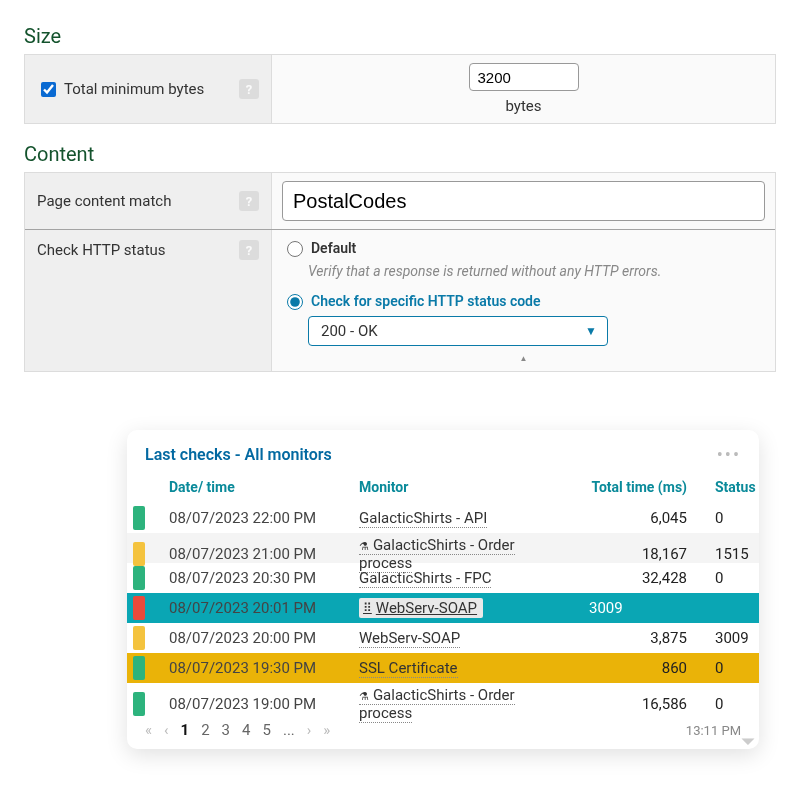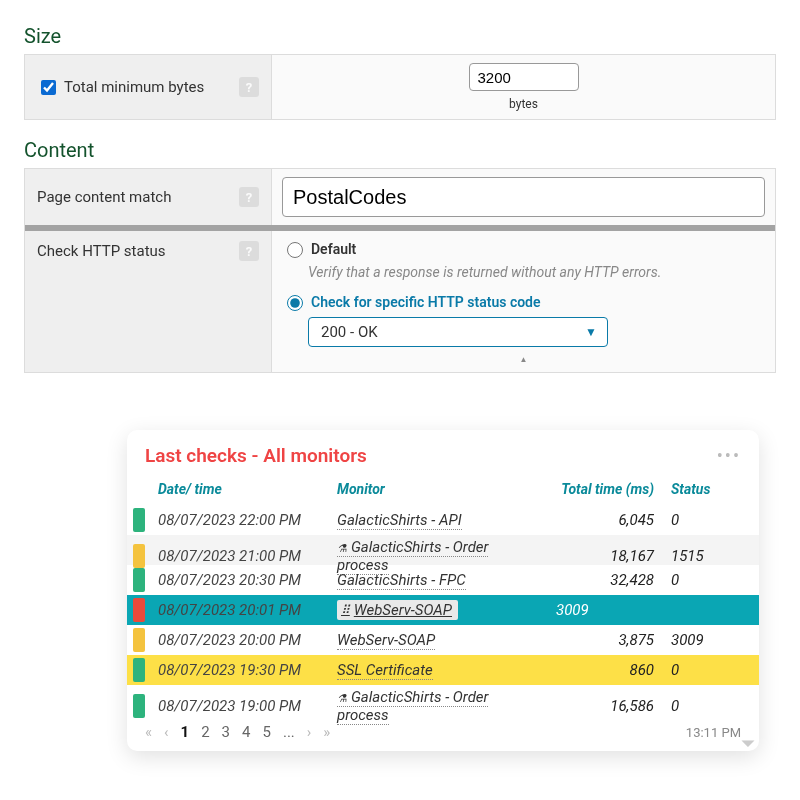--- a/index.html
+++ b/index.html
@@ -14,21 +14,21 @@
   .sections { padding: 24px 24px 0 24px; }
   .section-title { font-size: 20px; font-weight: 400; color: #14532d; margin: 0 0 6px 0; }
   .panel {
     background: #efefef;
     border: 1px solid #dcdcdc;
     border-radius: 0;
   }
   .row {
     display: flex;
     align-items: stretch;
-    border-bottom: 6px solid #a3a3a3;
+    border-bottom: 1px solid #a3a3a3;
   }
   .row:last-child { border-bottom: none; }
   .row-label {
     width: 246px;
     padding: 10px 12px;
     display: flex;
     align-items: center;
     justify-content: space-between;
     font-size: 15px;
     color: #333;
@@ -68,21 +68,21 @@
   input[type="text"].short {
     width: 110px; height: 28px;
     border: 1px solid #999; border-radius: 4px;
     padding: 4px 8px; font-size: 15px;
   }
   input[type="text"].long {
     width: 100%; height: 40px;
     border: 1px solid #999; border-radius: 4px;
     padding: 4px 10px; font-size: 20px;
   }
-  .bytes-unit { font-size: 12px; color: #333; }
+  .bytes-unit { font-size: 15px; color: #333; }
   .radio-line { display:flex; align-items:center; }
   .radio-label { font-weight: 600; color: #333; }
   .radio-label.active { color: #0a7aa8; }
   .help-text {
     font-style: italic; color: #888; font-size: 14px;
     margin-left: 26px; margin-bottom: 6px;
   }
   .select {
     border: 1px solid #0a7aa8; border-radius: 4px;
     height: 30px; width: 300px;
@@ -98,29 +98,28 @@
   .card {
     position: absolute;
     left: 127px; top: 430px;
     width: 632px;
     background: #fff;
     border-radius: 10px;
     box-shadow: 0 6px 22px rgba(0,0,0,0.12);
     padding: 14px 0 10px 0;
   }
   .card-top { display:flex; align-items:center; justify-content:space-between; padding: 0 18px 6px 18px; }
-  .card-title { font-size: 19px; font-weight: 600; color: #ef4444; }
+  .card-title { font-size: 16px; font-weight: 600; color: #0369a1; }
   .dots { color:#bbb; font-size: 18px; letter-spacing: 2px; }
   .thead, .trow {
     display: grid;
     grid-template-columns: 14px 174px 214px 110px 80px;
     align-items: center;
-    gap: 5px;
+    gap: 16px;
     padding: 0 18px 0 6px;
-    font-style: italic;
   }
   .thead { margin: 4px 0 4px 0; }
   .thead .th {
     color: #0a8a9a; font-weight: 700; font-size: 14px;
     padding: 4px 6px;
   }
   .thead .th.right, .trow .td.right { text-align: right; }
   .trow { height: 30px; }
   .trow:nth-child(even) { background: #f4f4f4; }
   .td { padding: 3px 6px; font-size:15px; }
@@ -248,21 +247,21 @@
         <span class="td"><a href="#" class="monpill"><span class="grip">⠿</span>WebServ-SOAP</a></span>
         <span class="td">3009</span>
       </div>
       <div class="trow">
         <span class="badge y"></span>
         <span class="td date">08/07/2023 20:00 PM</span>
         <span class="td"><a href="#" class="mlink">WebServ-SOAP</a></span>
         <span class="td right">3,875</span>
         <span class="td">3009</span>
       </div>
-      <div class="trow" style="background: #fde047;">
+      <div class="trow" style="background: #eab308;">
         <span class="badge g"></span>
         <span class="td date">08/07/2023 19:30 PM</span>
         <span class="td"><a href="#" class="mlink">SSL Certificate</a></span>
         <span class="td right">860</span>
         <span class="td">0</span>
       </div>
       <div class="trow">
         <span class="badge g"></span>
         <span class="td date">08/07/2023 19:00 PM</span>
         <span class="td"><a href="#" class="mlink"><span class="flask">⚗</span>GalacticShirts - Order process</a></span>

